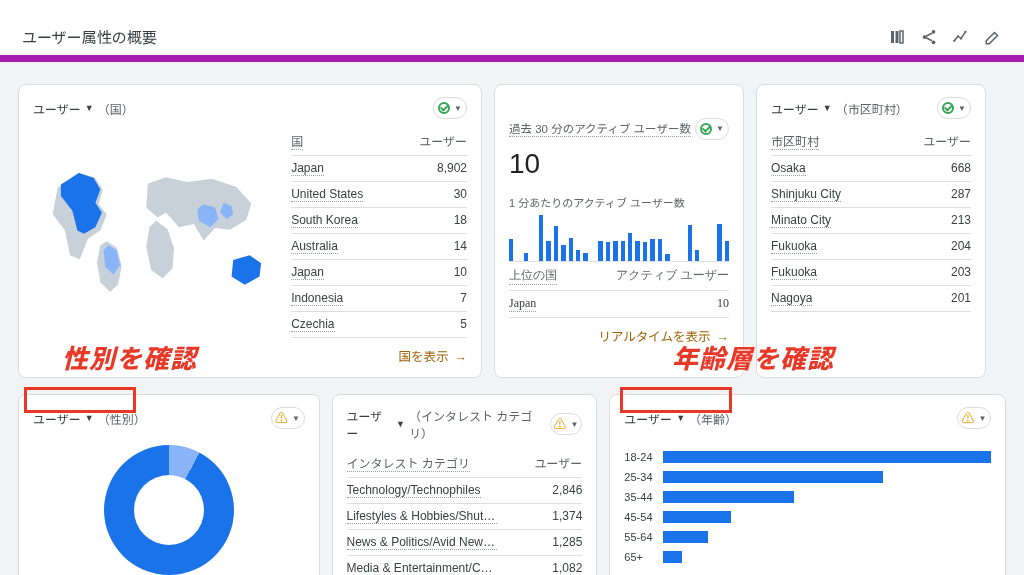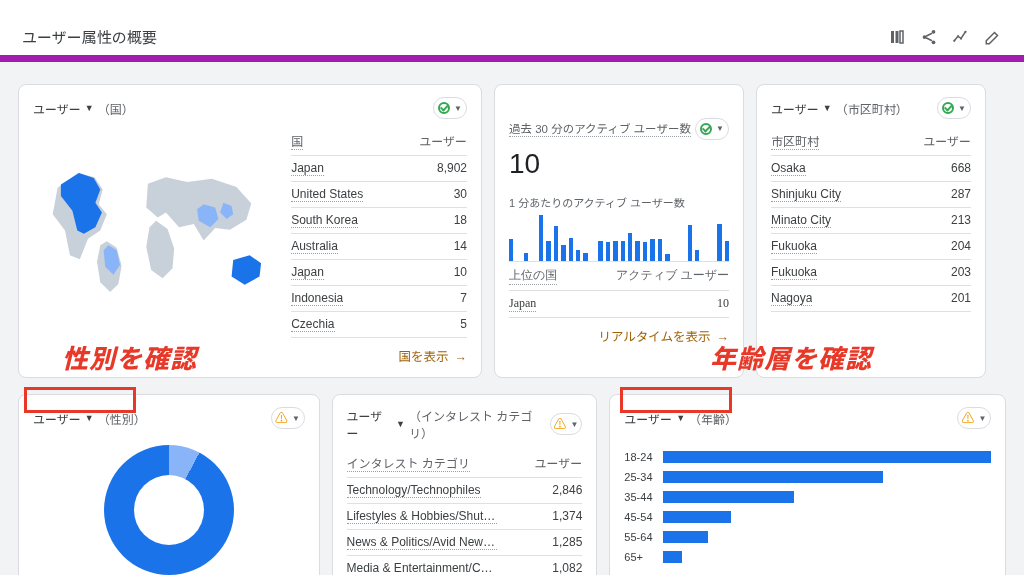--- a/index.html
+++ b/index.html
@@ -448,15 +448,15 @@
             <div class="bar-row">
               <div class="bar" style="width: 6%;"></div>
             </div>
           </div>
       </div>
     </div>
   </div>
 </div>
 
 <div class="annot" style="left:62px; top:338px;">性別を確認</div>
-<div class="annot" style="left:710px; top:338px;text-align:center;">年齢層を確認</div>
+<div class="annot" style="left:672px; top:338px;text-align:center;">年齢層を確認</div>
 <div class="redbox" style="left:24px;  top:387px; width:112px; height:26px;"></div>
 <div class="redbox" style="left:620px; top:387px; width:112px; height:26px;"></div>
 
 </body></html>

